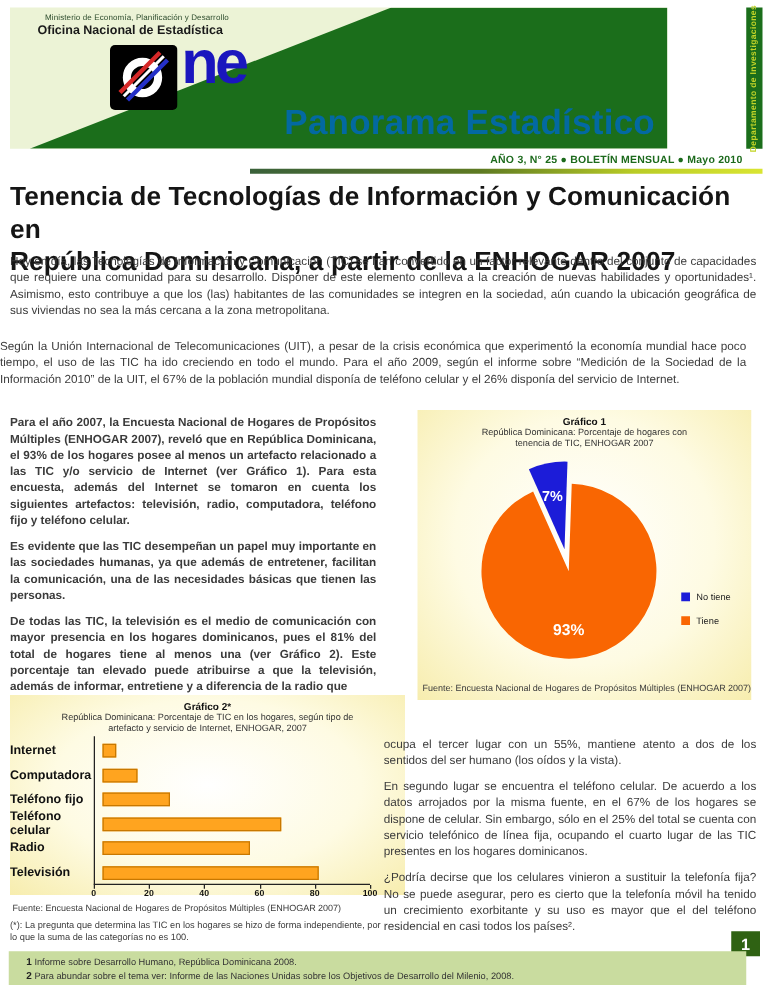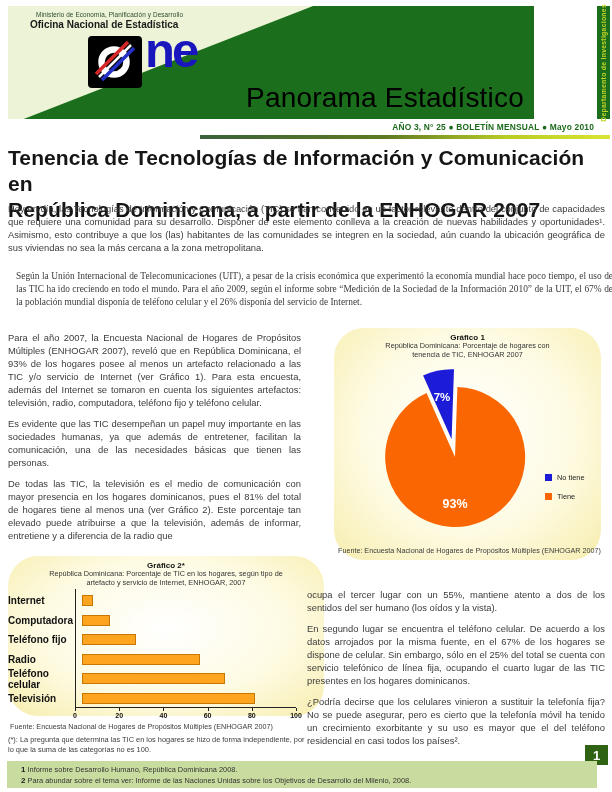--- a/index.html
+++ b/index.html
@@ -9,42 +9,42 @@
   
   .banner{position:absolute;left:8px;top:6px;width:526px;height:113px;background:#ECF3D6;}
   .banner-green{position:absolute;inset:0;background:#1B6E1B;
         clip-path:polygon(58% 0%,100% 0%,100% 100%,3% 100%);}
   .ministry{position:absolute;left:28px;top:5px;font-size:6.4px;color:#2c4b2c;letter-spacing:.1px;}
   .office{position:absolute;left:22px;top:13px;font-size:10px;font-weight:bold;color:#1a1a1a;}
   .logo{position:absolute;left:80px;top:28px;width:160px;height:62px;}
   .logo svg{position:absolute;left:0;top:2px;}
   .logo-ne{position:absolute;left:57px;top:-12px;font-size:49px;font-weight:bold;color:#1A16BE;
         letter-spacing:-3px;font-family:"Liberation Sans",sans-serif;}
-  .banner-title{position:absolute;right:10px;bottom:5px;color:#000000;font-size:28px;font-weight:normal;letter-spacing:.2px;}
+  .banner-title{position:absolute;right:10px;bottom:5px;color:#0369a1;font-size:28px;font-weight:bold;letter-spacing:.2px;}
   .strip{position:absolute;left:597px;top:6px;width:13px;height:113px;background:#1B6E1B;
         display:flex;align-items:center;justify-content:center;}
   .strip span{writing-mode:vertical-rl;transform:rotate(180deg);font-size:6.8px;font-weight:bold;
         color:#C3D428;letter-spacing:.3px;white-space:nowrap;}
   .meta{position:absolute;right:18px;top:122px;font-size:8.4px;font-weight:bold;color:#1C6A1C;letter-spacing:.2px;}
   .rule{position:absolute;left:200px;top:135px;width:410px;height:3.5px;
         background:linear-gradient(90deg,#3A613A 0%,#5E7A22 45%,#B9CC26 75%,#D9E532 100%);}
 
   
   .title{position:absolute;left:8px;top:145px;width:598px;font-size:21px;font-weight:bold;
         color:#151515;line-height:26px;letter-spacing:.1px;}
   .para{font-size:9.4px;line-height:13px;text-align:justify;color:#3b3b3b;}
   .p-full1{position:absolute;left:8px;top:202px;width:597px;}
-  .p-full2{position:absolute;left:16px;top:270px;width:597px;font-family:Liberation Serif, serif;}
+  .p-full2{position:absolute;left:0;top:270px;width:597px;}
   .col-left{position:absolute;left:8px;top:331px;width:293px;}
-  .col-left .para{margin:0 0 8px 0;}
+  .col-left .para{margin:0 0 8px 0;font-weight:bold;}
   .col-right{position:absolute;left:307px;top:588px;width:298px;}
   .col-right .para{margin:0 0 8px 0;}
 
   
-  .chartbox{background:radial-gradient(ellipse at 50% 45%, #FFFFFF 0%, #FEFBE3 55%, #F7EDAE 100%);border-radius:30px;}
+  .chartbox{background:radial-gradient(ellipse at 50% 45%, #FFFFFF 0%, #FEFBE3 55%, #F7EDAE 100%);}
   .cb1{position:absolute;left:334px;top:328px;width:267px;height:232px;}
   .cb2{position:absolute;left:8px;top:556px;width:316px;}
   .cb2-box{height:160px;}
   .ctitle{padding-top:5px;text-align:center;font-size:8px;font-weight:bold;color:#111;}
   .csub{text-align:center;font-size:7.3px;color:#333;line-height:8.6px;}
 
   
   .pie-wrap{position:relative;width:267px;height:178px;margin-top:2px;}
   .pie-legend{position:absolute;left:211px;top:112px;}
   .litem{display:flex;align-items:center;margin-bottom:10px;font-size:7.4px;color:#222;}
@@ -160,29 +160,29 @@
                 <div class="bbar" style="width: 13%; background: rgb(255, 164, 31);"></div>
               </div>
             </div>
             <div class="brow">
               <div class="blabel">Teléfono fijo</div>
               <div class="btrack">
                 <div class="bbar" style="width: 25%; background: rgb(255, 164, 31);"></div>
               </div>
             </div>
             <div class="brow">
+              <div class="blabel">Teléfono celular</div>
+              <div class="btrack">
+                <div class="bbar" style="width: 67%; background: rgb(255, 164, 31);"></div>
+              </div>
+            </div>
+            <div class="brow">
               <div class="blabel">Radio</div>
               <div class="btrack">
                 <div class="bbar" style="width: 55%; background: rgb(255, 164, 31);"></div>
-              </div>
-            </div>
-            <div class="brow">
-              <div class="blabel">Teléfono celular</div>
-              <div class="btrack">
-                <div class="bbar" style="width: 67%; background: rgb(255, 164, 31);"></div>
               </div>
             </div>
             <div class="brow">
               <div class="blabel">Televisión</div>
               <div class="btrack">
                 <div class="bbar" style="width: 81%; background: rgb(255, 164, 31);"></div>
               </div>
             </div>
           </div>
         <div class="baxis">

